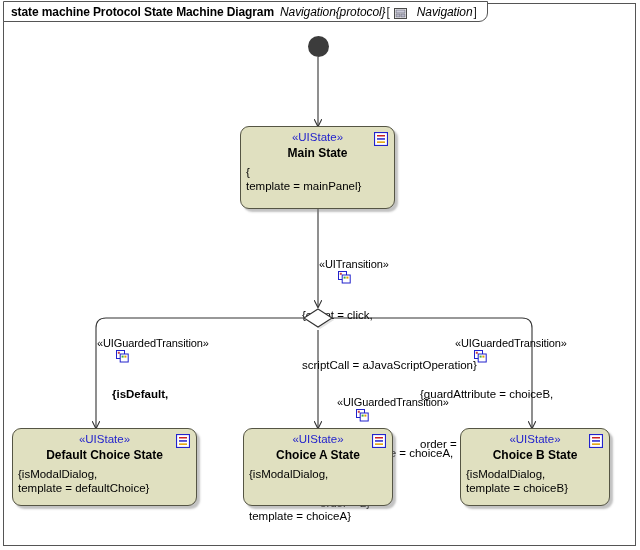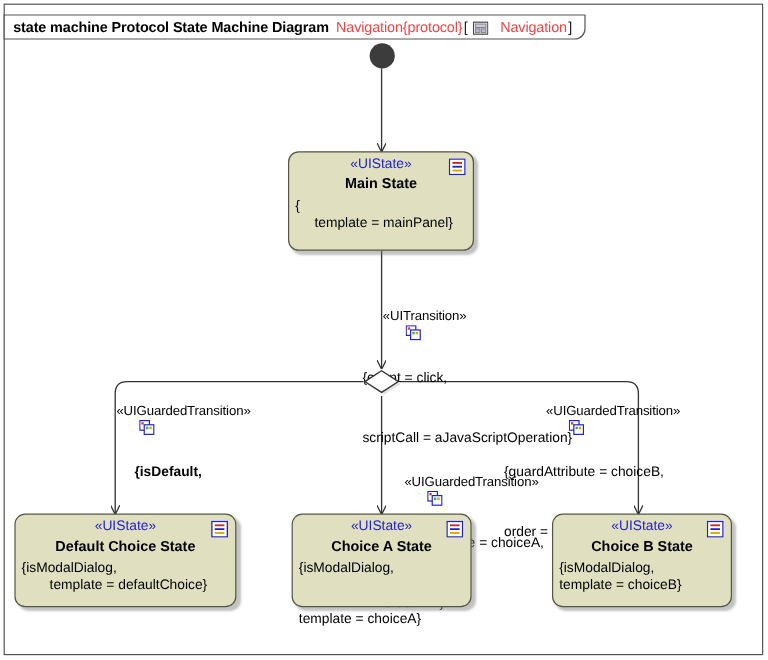--- a/index.html
+++ b/index.html
@@ -19,44 +19,45 @@
   .frame{
     position:absolute;
     left:3px; top:3px;
     width:633px; height:543px;
     border:1px solid #555555;
     box-sizing:border-box;
     background:#ffffff;
   }
   .frame-tab{
     position:absolute;
-    left:3px; top:12px;
+    left:3px; top:1px;
     height:21px;
     border:1px solid #555555;
     border-bottom:1px solid #555555;
     background:#ffffff;
     box-sizing:border-box;
     padding:0 10px 0 7px;
     display:flex;
     align-items:center;
     white-space:nowrap;
     border-radius:0 0 9px 0;
     z-index:4;
   }
   .frame-kind{
     font-size:12px;
     font-weight:bold;
     color:#000000;
     letter-spacing:-0.1px;
   }
   .frame-name{
     font-size:12px;
-    color:#ef4444;
+    color:#000000;
     margin-left:6px;
     letter-spacing:-0.1px;
+    font-style:italic;
   }
   .frame-bracket{
     font-size:12px;
     color:#222222;
     margin-left:1px;
   }
   .frame-icon{
     display:inline-block;
     width:13px;height:13px;
     margin:0 4px 0 4px;
@@ -203,21 +204,21 @@
     <svg width="34" height="24" viewBox="0 0 34 24">
       <polygon points="17,3 31,12 17,21 3,12" fill="#cccccc" opacity="0.55" transform="translate(2,2)"></polygon>
       <polygon points="17,3 31,12 17,21 3,12" fill="#ffffff" stroke="#333333" stroke-width="1.1"></polygon>
     </svg>
   </div>
 
   <div class="state" style="left:240px; top:126px; width:155px; height:83px;">
     <div class="stereo">«UIState»</div>
     <div class="title">Main State</div>
     <div class="body">{</div>
-    <div class="body" style="padding-top:0;margin-left:16px;">template = mainPanel}</div>
+    <div class="body" style="padding-top:0;">template = mainPanel}</div>
     <span class="corner-icon">
       <svg width="14" height="14" viewBox="0 0 14 14">
         <rect x="0.5" y="0.5" width="13" height="13" fill="#ffffff" stroke="#2222cc" stroke-width="1.2"></rect>
         <rect x="3" y="3" width="8" height="1.5" fill="#cc2222"></rect>
         <rect x="3" y="6.2" width="8" height="1.5" fill="#2222cc"></rect>
         <rect x="3" y="9.4" width="8" height="1.5" fill="#e0a000"></rect>
       </svg>
     </span>
   </div>
 
@@ -286,21 +287,21 @@
       <span class="st-text">«UIGuardedTransition»</span>
     </div>
     <div class="props">{guardAttribute = choiceB,</div>
     <div class="props">order = 3}</div>
   </div>
 
   <div class="state" style="left:12px; top:428px; width:185px; height:78px;">
     <div class="stereo">«UIState»</div>
     <div class="title">Default Choice State</div>
     <div class="body">{isModalDialog,</div>
-    <div class="body" style="padding-top:0;text-align:center;">template = defaultChoice}</div>
+    <div class="body" style="padding-top:0;">template = defaultChoice}</div>
     <span class="corner-icon">
       <svg width="14" height="14" viewBox="0 0 14 14">
         <rect x="0.5" y="0.5" width="13" height="13" fill="#ffffff" stroke="#2222cc" stroke-width="1.2"></rect>
         <rect x="3" y="3" width="8" height="1.5" fill="#cc2222"></rect>
         <rect x="3" y="6.2" width="8" height="1.5" fill="#2222cc"></rect>
         <rect x="3" y="9.4" width="8" height="1.5" fill="#e0a000"></rect>
       </svg>
     </span>
   </div>
 

